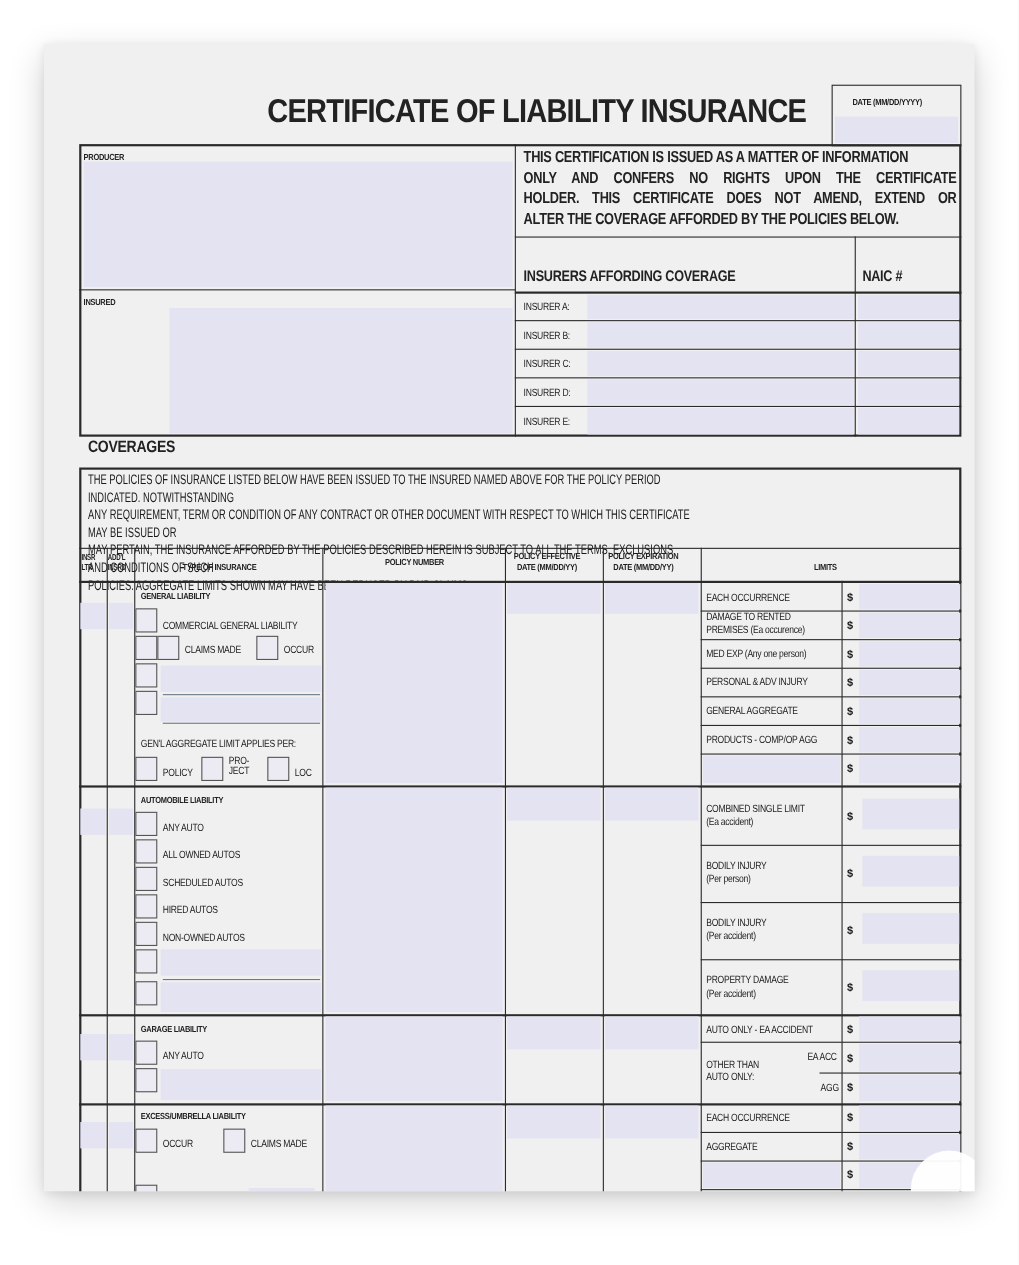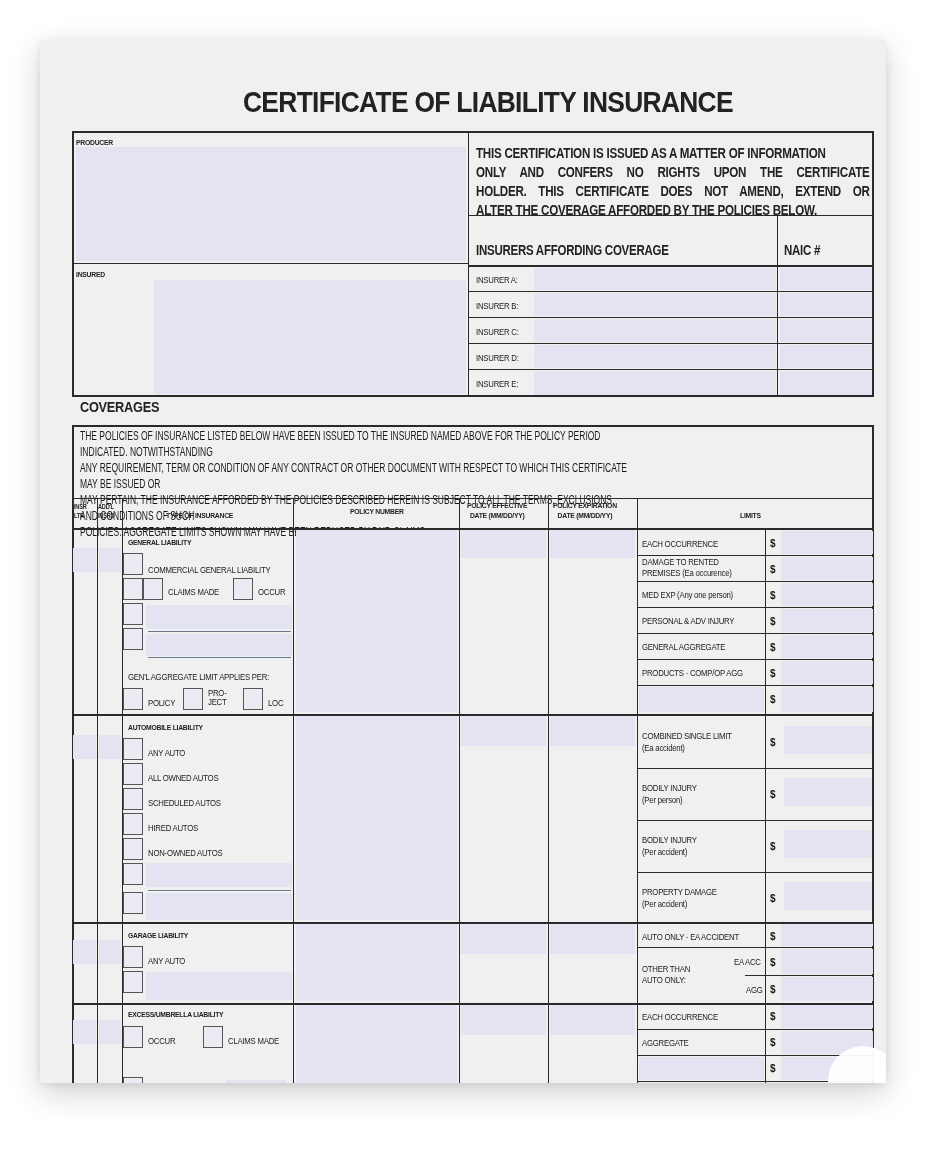--- a/index.html
+++ b/index.html
@@ -25,35 +25,39 @@
   .dollar { position:absolute; font-size:10px; font-weight:bold; }
 </style>
 </head>
 <body>
 
 <div class="page">
 
 
   <div class="abs lbl" style="left:203px;top:45px;font-size:30px;letter-spacing:-0.8px;transform:scaleX(0.88);transform-origin:left top;">CERTIFICATE OF LIABILITY INSURANCE</div>
 
+  <div class="abs b" style="left:716px;top:37px;width:118px;height:56px;background:#f0f0f0;">
+    <div class="abs lbl tiny" style="left:18px;top:10px;">DATE (MM/DD/YYYY)</div>
+    <div class="abs fill" style="left:2px;top:28px;width:112px;height:24px;"></div>
+  </div>
 
   <div class="abs b" style="left:32px;top:91px;width:802px;height:266px;border-width:2px;"></div>
   <div class="vline" style="left:428px;top:91px;height:266px;"></div>
   <div class="hline" style="left:32px;top:223px;width:397px;"></div>
   <div class="hline" style="left:428px;top:175px;width:406px;"></div>
   <div class="hline thick" style="left:428px;top:225px;width:406px;"></div>
   <div class="vline" style="left:737px;top:175px;height:182px;"></div>
 
   <div class="abs lbl tiny" style="left:36px;top:98px;">PRODUCER</div>
   <div class="abs fill" style="left:36px;top:107px;width:390px;height:114px;"></div>
 
   <div class="abs lbl tiny" style="left:36px;top:230px;">INSURED</div>
   <div class="abs fill" style="left:114px;top:240px;width:312px;height:114px;"></div>
 
-  <div class="abs" style="left:436px;top:104px;width:394px;">
+  <div class="abs" style="left:436px;top:94px;width:394px;">
     <div class="lbl" style="font-size:14.5px;line-height:19px;transform:scaleX(0.8);transform-origin:left;width:492px;text-align:justify;">THIS CERTIFICATION IS ISSUED AS A MATTER OF INFORMATION</div>
     <div class="lbl" style="font-size:14.5px;line-height:19px;transform:scaleX(0.8);transform-origin:left;width:492px;text-align:justify;text-align-last:justify;">ONLY AND CONFERS NO RIGHTS UPON THE CERTIFICATE</div>
     <div class="lbl" style="font-size:14.5px;line-height:19px;transform:scaleX(0.8);transform-origin:left;width:492px;text-align:justify;text-align-last:justify;">HOLDER. THIS CERTIFICATE DOES NOT AMEND, EXTEND OR</div>
     <div class="lbl" style="font-size:14.5px;line-height:19px;transform:scaleX(0.8);transform-origin:left;width:492px;">ALTER THE COVERAGE AFFORDED BY THE POLICIES BELOW.</div>
   </div>
 
   <div class="abs lbl" style="left:436px;top:202px;font-size:14px;transform:scaleX(0.82);transform-origin:left;">INSURERS AFFORDING COVERAGE</div>
   <div class="abs lbl" style="left:744px;top:202px;font-size:14px;transform:scaleX(0.82);transform-origin:left;">NAIC #</div>
 
   <div>

